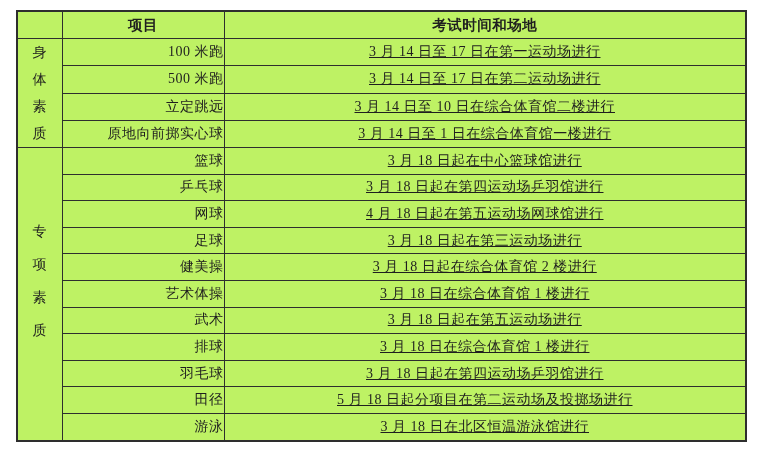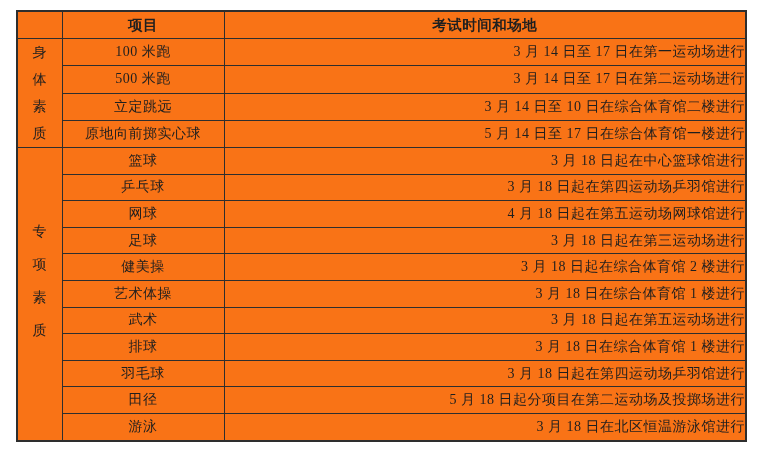--- a/index.html
+++ b/index.html
@@ -25,36 +25,36 @@
     table-layout: fixed;
     border: 2px solid #2e2e2e;
   }
   table.schedule col.c-cat  { width: 45px; }
   table.schedule col.c-item { width: 162px; }
   table.schedule th, table.schedule td {
     border: 1.5px solid #2e2e2e;
     font-size: 14px;
     letter-spacing: 0.5px;
     padding: 0;
-    background: #f97316;
+    background: #bef264;
     overflow: hidden;
   }
   table.schedule th {
     height: 26px;
     font-weight: bold;
     text-align: center;
     vertical-align: middle;
     font-size: 14.5px;
   }
   table.schedule td {
     height: 25.6px;
     vertical-align: middle;
   }
-  td.item-cell { padding-left: 8px; text-align: center; }
-  td.time-cell { padding-left: 8px; text-align: right; }
+  td.item-cell { padding-left: 8px; text-align: right; }
+  td.time-cell { padding-left: 8px; text-align: center; text-decoration: underline; }
   td.vlabel {
     text-align: center;
     vertical-align: middle;
     white-space: pre-line;
     font-size: 14px;
   }
   td.vlabel.g1 { line-height: 27px; }
   td.vlabel.g2 { line-height: 33px; padding-bottom: 26px; }
 </style>
 </head>
@@ -86,21 +86,21 @@
       <tr>
         <td class="item-cell">500 米跑</td>
         <td class="time-cell">3 月 14 日至 17 日在第二运动场进行</td>
       </tr>
       <tr>
         <td class="item-cell">立定跳远</td>
         <td class="time-cell">3 月 14 日至 10 日在综合体育馆二楼进行</td>
       </tr>
       <tr>
         <td class="item-cell">原地向前掷实心球</td>
-        <td class="time-cell">5 月 14 日至 17 日在综合体育馆一楼进行</td>
+        <td class="time-cell">3 月 14 日至 1 日在综合体育馆一楼进行</td>
       </tr>
       <tr>
         <td rowspan="11" class="vlabel g2">专
 项
 素
 质</td>
         <td class="item-cell">篮球</td>
         <td class="time-cell">3 月 18 日起在中心篮球馆进行</td>
       </tr>
       <tr>

